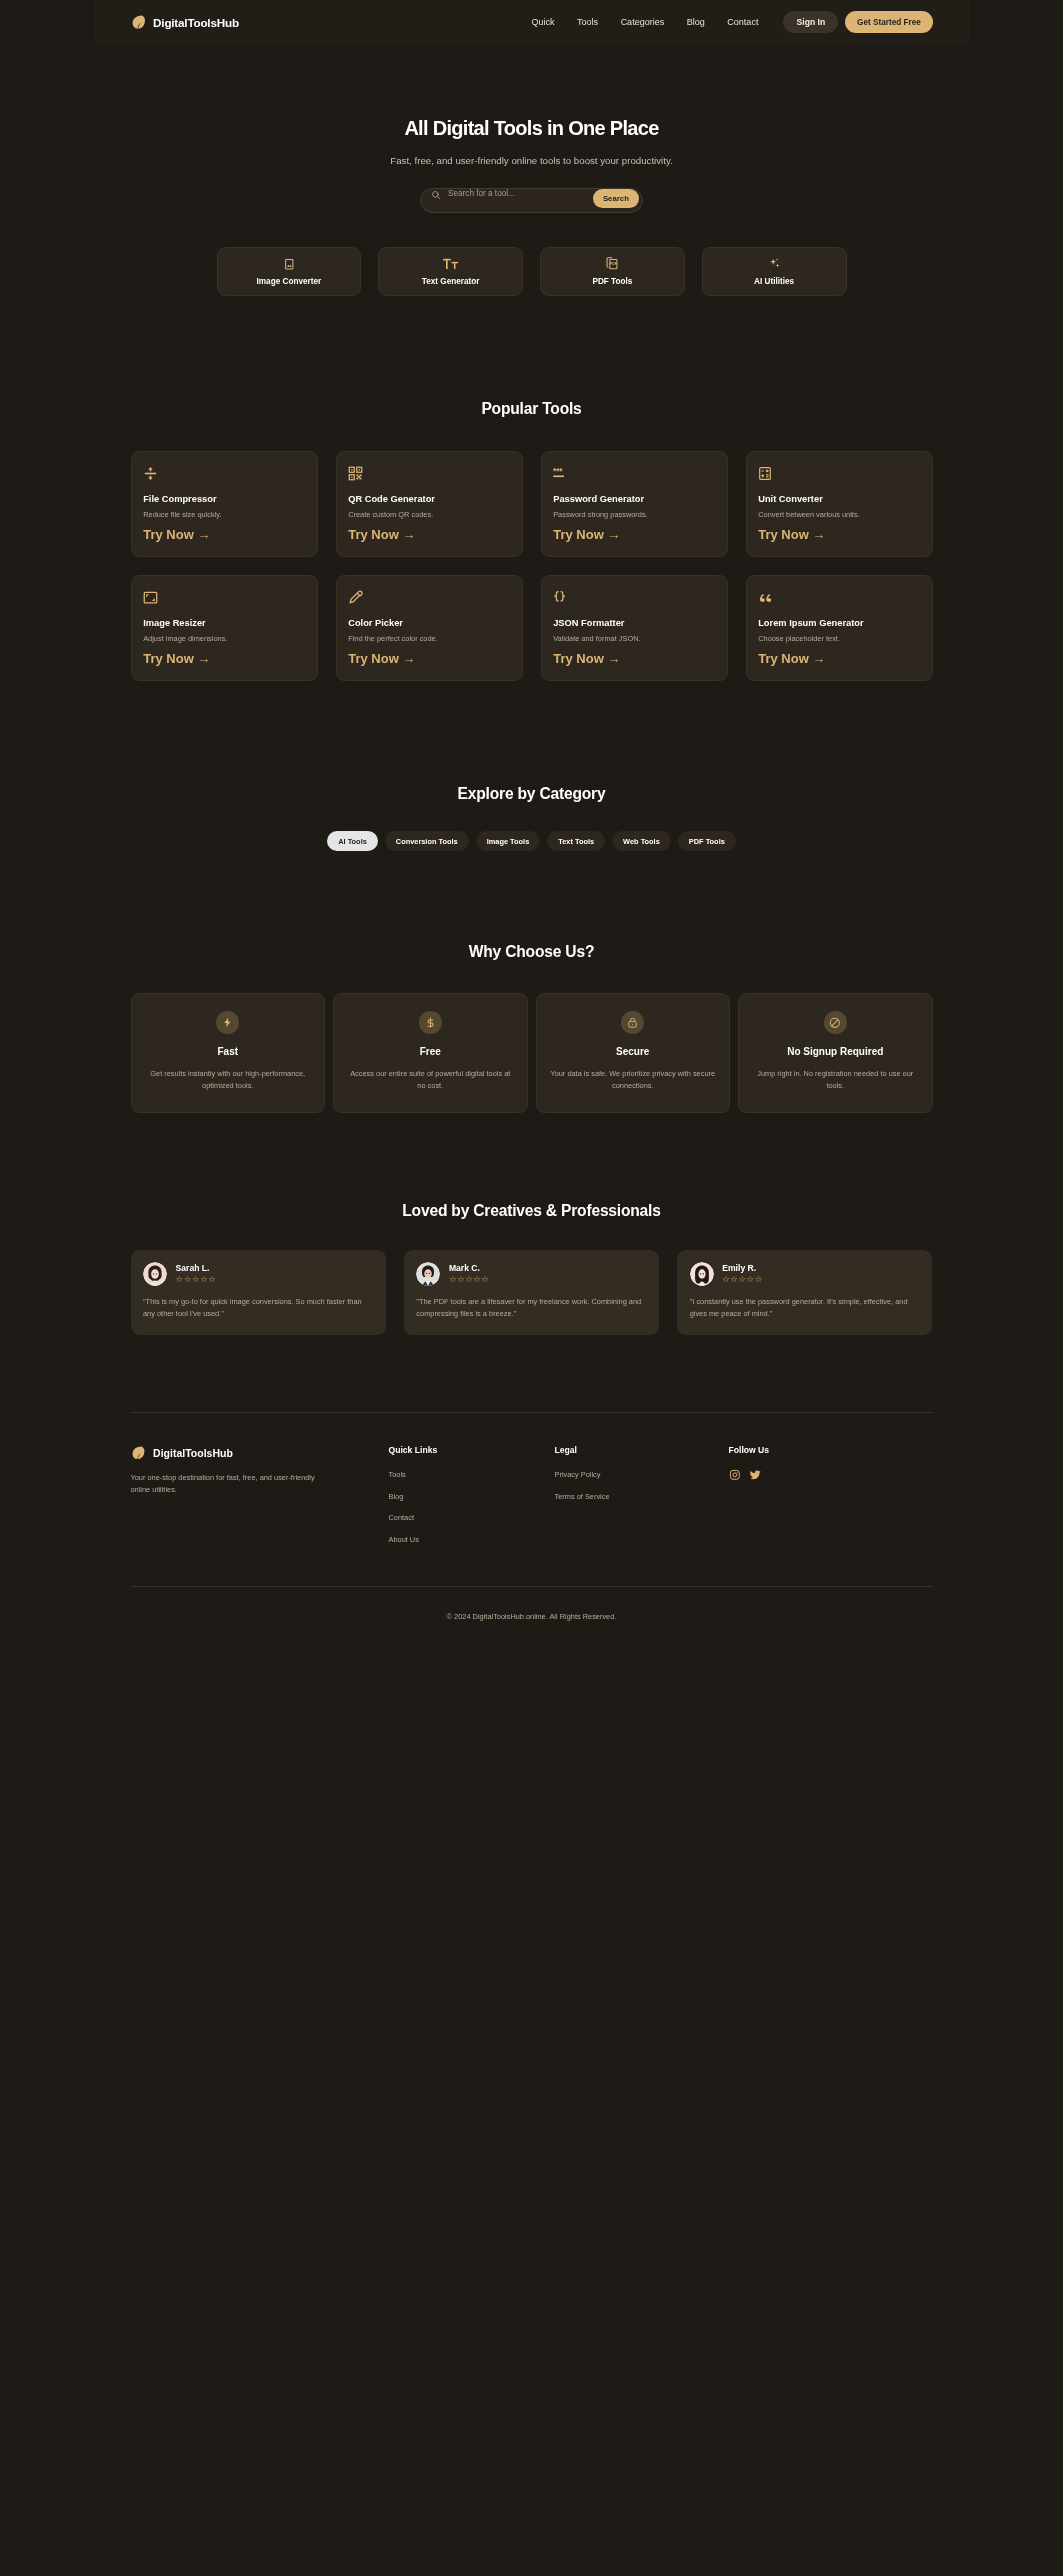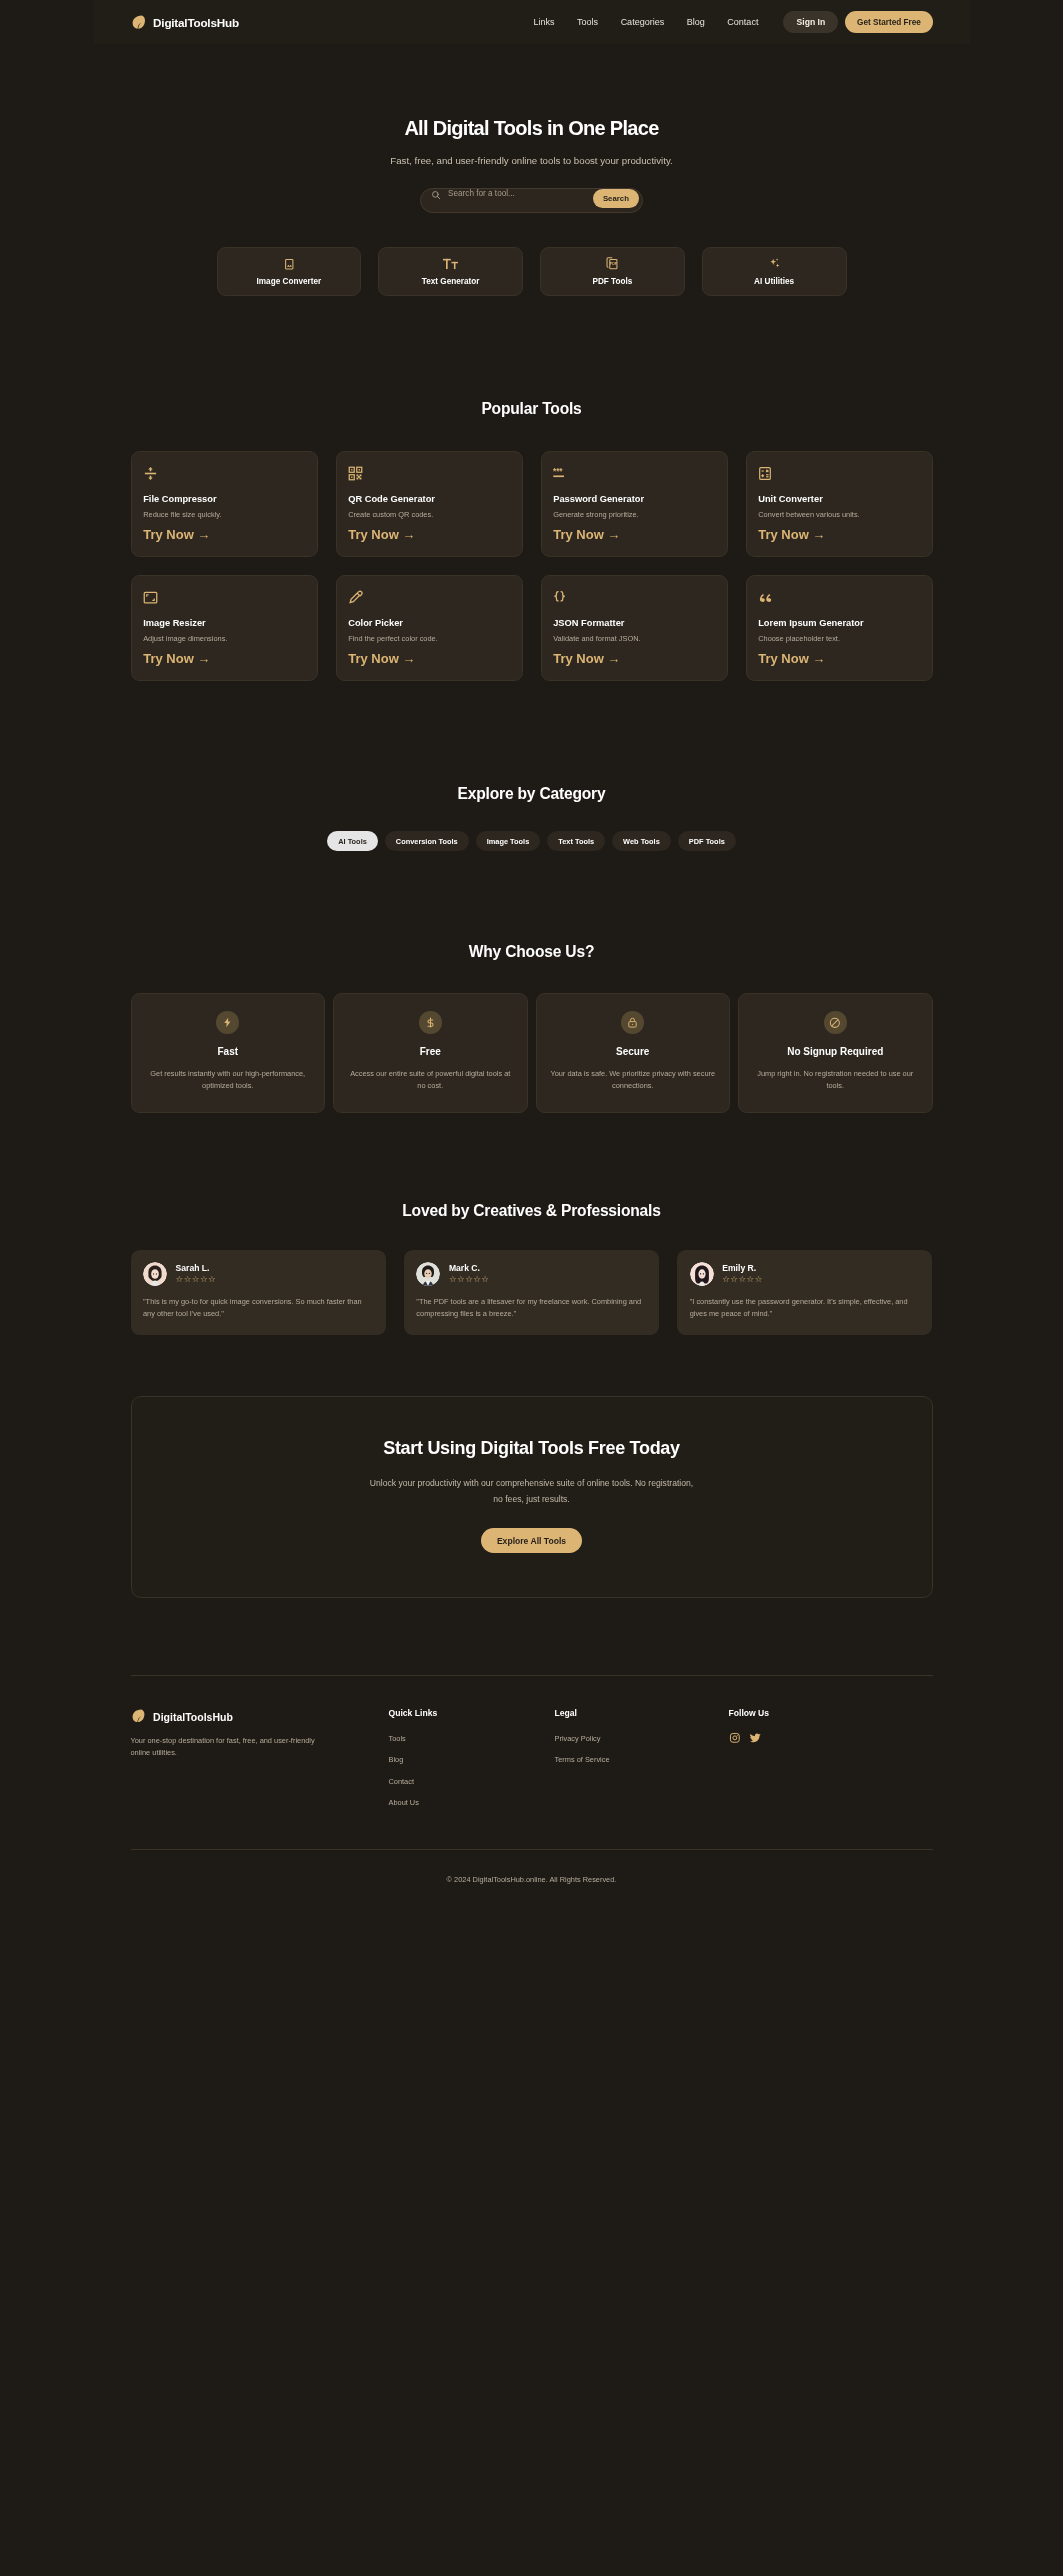--- a/index.html
+++ b/index.html
@@ -186,21 +186,21 @@
     <div class="nav-inner">
       <div class="brand">
         <span class="brand-mark">
           <svg width="15.6" height="17" viewBox="0 0 20 22">
               <path d="M14 2C6 2 2 7 2 12c0 4 3 7 6.5 7 .2-4 2-6.5 5-8-2.6 2.3-4 4.8-4.2 8C14.6 18.6 18 14 18 8c0-2.6-1.6-5-4-6z" fill="#dcb575"></path>
             </svg>
         </span>
         <span class="brand-name">DigitalToolsHub</span>
       </div>
       <nav class="nav-links">
-        <a class="nav-link" href="#">Links</a>
+        <a class="nav-link" href="#">Quick</a>
         <a class="nav-link" href="#">Tools</a>
         <a class="nav-link" href="#">Categories</a>
         <a class="nav-link" href="#">Blog</a>
         <a class="nav-link" href="#">Contact</a>
       </nav>
       <div class="nav-actions">
         <button class="btn-signin">Sign In</button>
         <button class="btn-started">Get Started Free</button>
       </div>
     </div>
@@ -305,21 +305,21 @@
         </div>
 
         <div class="tool-card">
           <span class="tool-icon">
             <svg width="16.3" height="13.2" viewBox="0 0 26 20" fill="#dcb575">
                 <text x="0" y="11" font-size="13" font-family="Liberation Sans, sans-serif" font-weight="bold">***</text>
                 <rect x="0.5" y="13" width="17" height="2.6"></rect>
               </svg>
           </span>
           <div class="tool-name">Password Generator</div>
-          <div class="tool-desc">Generate strong prioritize.</div>
+          <div class="tool-desc">Password strong passwords.</div>
           <div class="tool-try">Try Now →</div>
         </div>
 
         <div class="tool-card">
           <span class="tool-icon">
             <svg width="14" height="15" viewBox="0 0 22 24" fill="none" stroke="#dcb575" stroke-width="1.9">
                 <rect x="2.5" y="2.5" width="17" height="19" rx="2"></rect>
                 <line x1="5.5" y1="8" x2="9.2" y2="8"></line>
                 <line x1="12.8" y1="6.3" x2="16.3" y2="9.6"></line>
                 <line x1="16.3" y1="6.3" x2="12.8" y2="9.6"></line>
@@ -518,29 +518,20 @@
               <div class="stars">☆☆☆☆☆</div>
             </div>
           </div>
           <div class="testi-quote">"I constantly use the password generator. It's simple, effective, and gives me peace of mind."</div>
         </div>
 
       </div>
     </div>
   </section>
 
-  <section class="cta-wrap">
-    <div class="container">
-      <div class="cta">
-        <h2>Start Using Digital Tools Free Today</h2>
-        <p>Unlock your productivity with our comprehensive suite of online tools. No registration, no fees, just results.</p>
-        <button class="btn-explore">Explore All Tools</button>
-      </div>
-    </div>
-  </section>
 
   <div class="footer-wrap">
     <div class="container">
       <div class="footer-rule"></div>
       <div class="footer">
 
         <div>
           <div class="f-brand">
             <span class="brand-mark">
               <svg width="15" height="16.3" viewBox="0 0 20 22">

